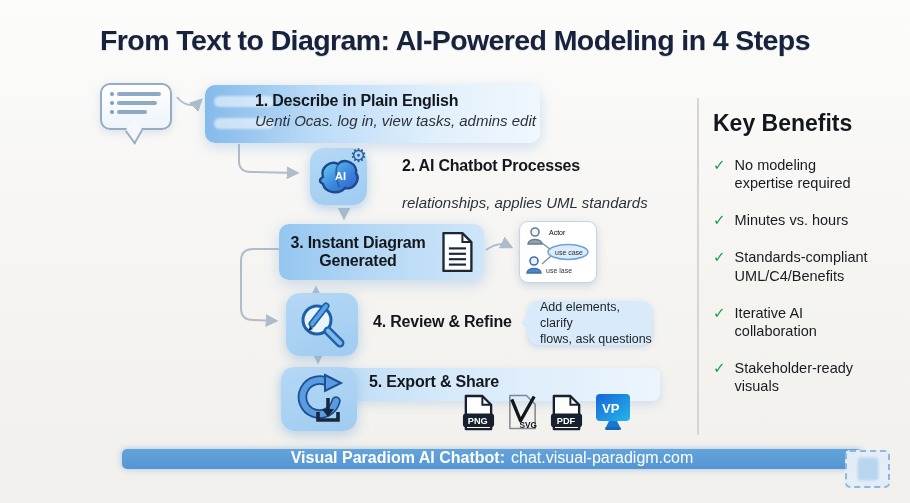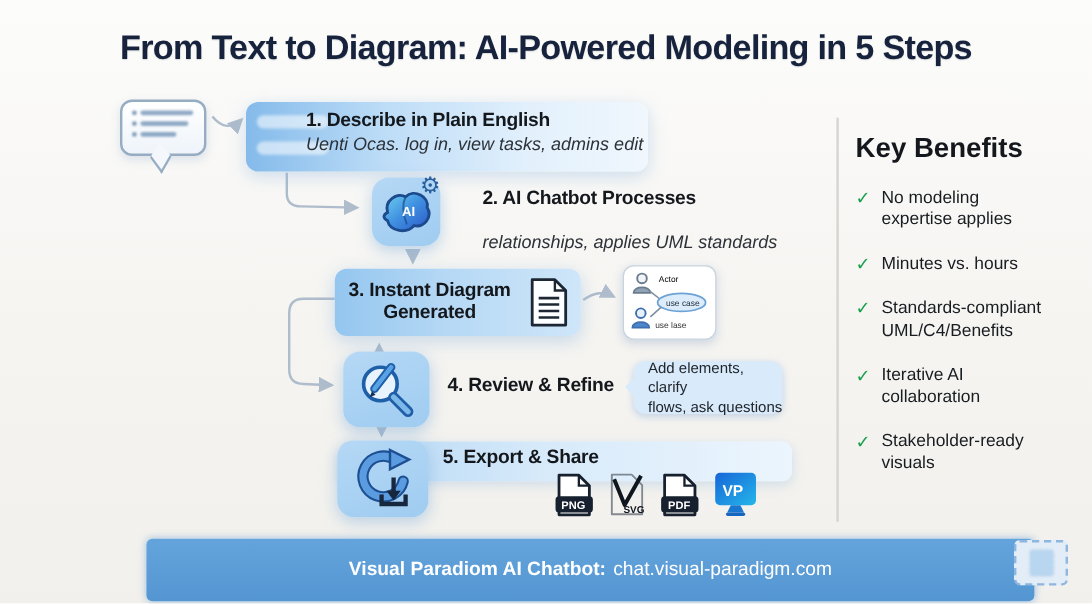--- a/index.html
+++ b/index.html
@@ -96,42 +96,42 @@
   .exports-row { left:461px; top:393px; display:flex; gap:9px; align-items:flex-end; }
   
   .divider { left:697px; top:98px; width:2px; height:337px; background:#d6d5cf; border-radius:1px; }
   .benefits { left:713px; top:110px; width:185px; display:flex; flex-direction:column; gap:19px; }
   .benefits-heading { font-size:23px; font-weight:bold; color:#14181d; margin-bottom:0px; }
   .benefit-item { display:flex; gap:9px; }
   .check { font-family:"DejaVu Sans",sans-serif; color:#17a04a; font-weight:bold; font-size:15px; line-height:1.2; }
   .benefit-text { font-size:14.5px; color:#181c20; line-height:1.25; white-space:pre-line; }
   
   .footer-bar {
-    left:122px; top:449px; width:740px; height:52px; border-radius:5px;
+    left:122px; top:449px; width:740px; height:20px; border-radius:5px;
     background:linear-gradient(180deg,#64a4dc,#5496d2);
     box-shadow:0 0 6px rgba(90,150,210,.5);
-    display:flex; align-items:center; justify-content:center; gap:6px;
+    display:flex; align-items:flex-start; justify-content:center; gap:6px;
     color:#ffffff; font-size:16px;
   }
   .footer-label { font-weight:bold; }
   
   .selection-box {
     left:845px; top:450px; width:45px; height:38px; border-radius:5px;
     border:2px dashed #8fb6de; background:#e3edf7;
     display:flex; align-items:center; justify-content:center;
   }
   .selection-inner { width:20px; height:22px; border-radius:3px; border:1.5px dashed #9cbfe2;
     background:#b9d6f0; filter:blur(1.5px); }
 </style>
 </head>
 <body>
 
 <div id="canvas">
 
-  <div class="page-title">From Text to Diagram: AI-Powered Modeling in 5 Steps</div>
+  <div class="page-title">From Text to Diagram: AI-Powered Modeling in 4 Steps</div>
 
   <svg id="connectors" width="910" height="503" viewBox="0 0 910 503">
     <defs>
       <marker id="arr" viewBox="0 0 10 10" refX="8" refY="5" markerWidth="6.5" markerHeight="6.5" orient="auto-start-reverse">
         <path d="M0 0 L10 5 L0 10 z" fill="#aebccb"></path>
       </marker>
     </defs>
     <g fill="none" stroke="#aebccb" stroke-width="2" marker-end="url(#arr)">
       <path d="M 177 97 C 185 107 194 107 201 100"></path>
       <path d="M 239 144 L 239 161 Q 239 172 251 172 L 297 173"></path>
@@ -283,21 +283,21 @@
       <rect x="12" y="34" width="16" height="3" rx="1.5" fill="#1666c0"></rect>
     </svg>
   </div>
 
   <div class="abs divider"></div>
   <div class="abs benefits">
     <div class="benefits-heading">Key Benefits</div>
     <div class="benefit-item">
       <span class="check">✓</span>
       <span class="benefit-text">No modeling
-expertise applies</span>
+expertise required</span>
     </div>
     <div class="benefit-item">
       <span class="check">✓</span>
       <span class="benefit-text">Minutes vs. hours</span>
     </div>
     <div class="benefit-item">
       <span class="check">✓</span>
       <span class="benefit-text">Standards-compliant
 UML/C4/Benefits</span>
     </div>

